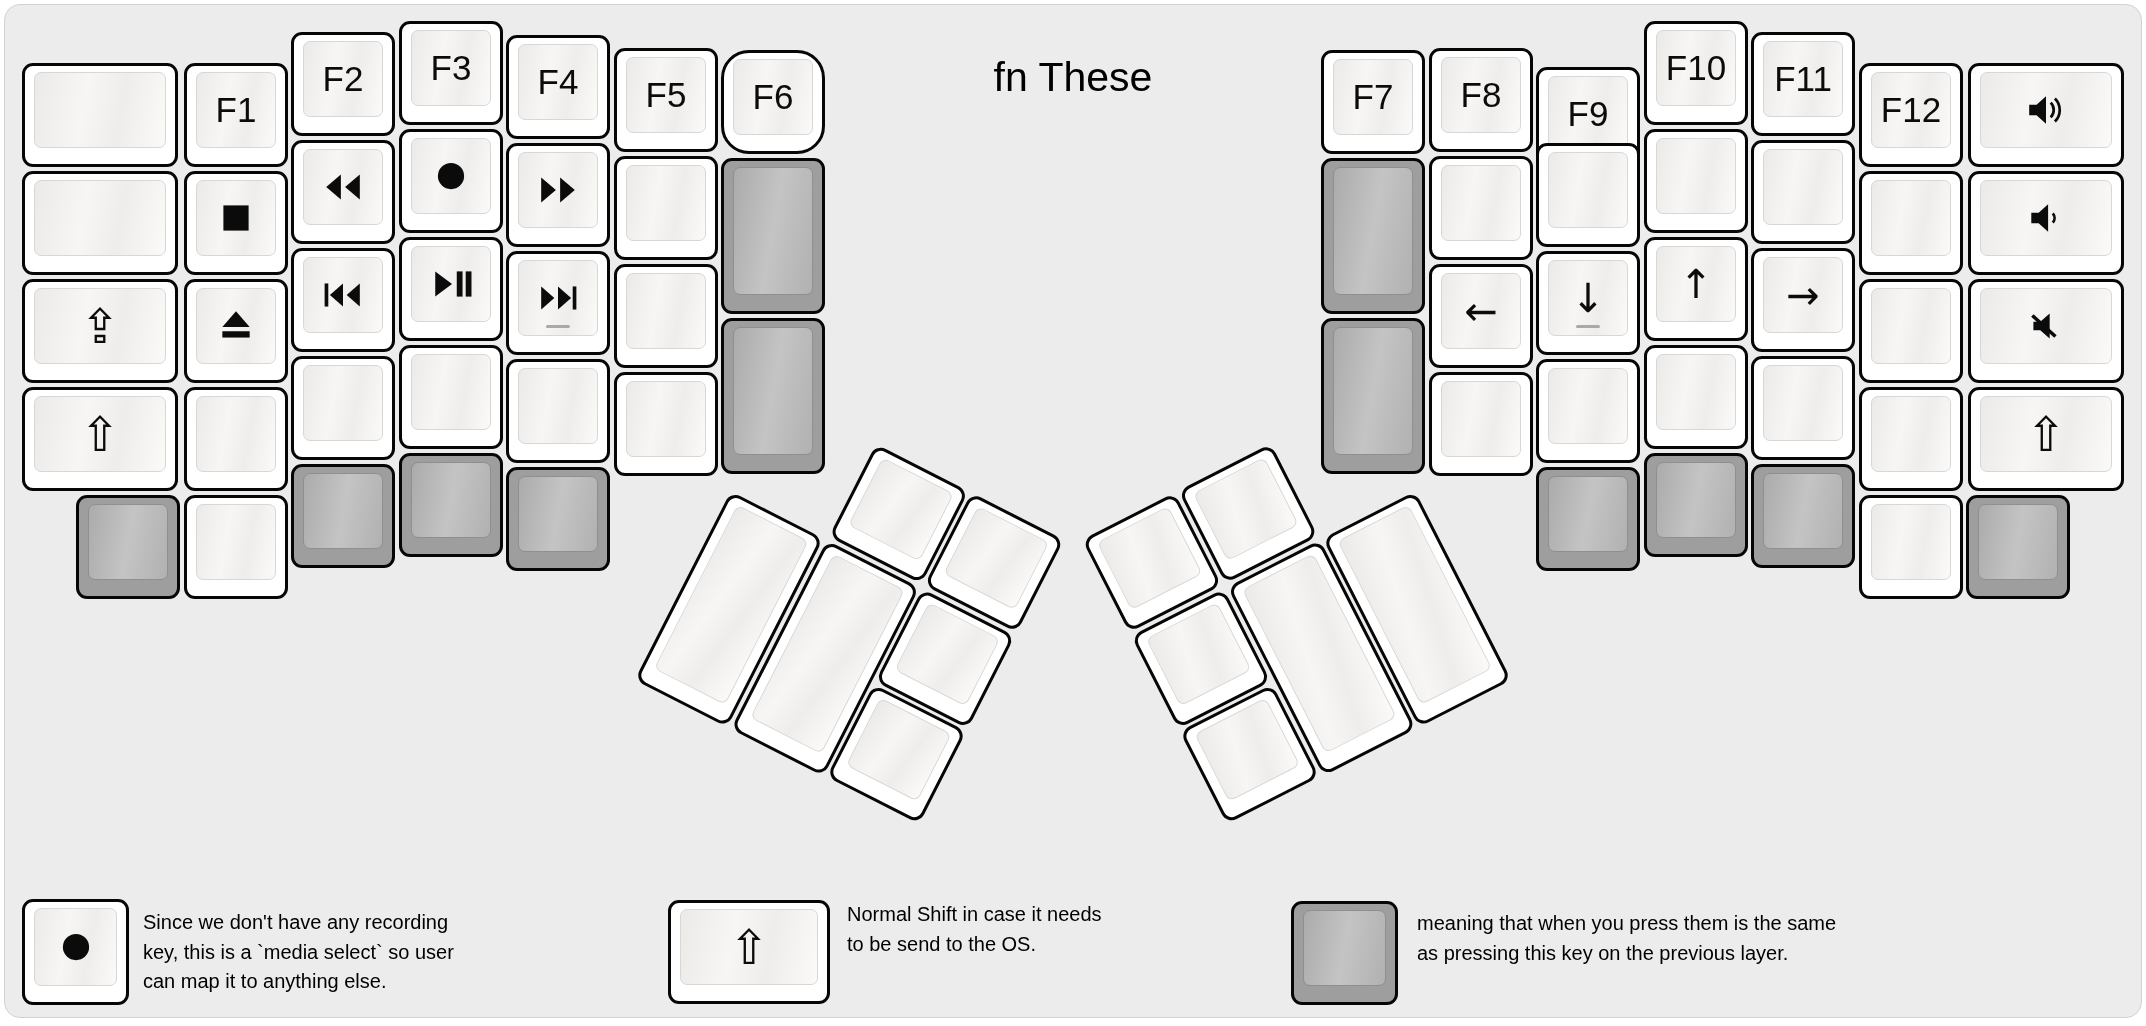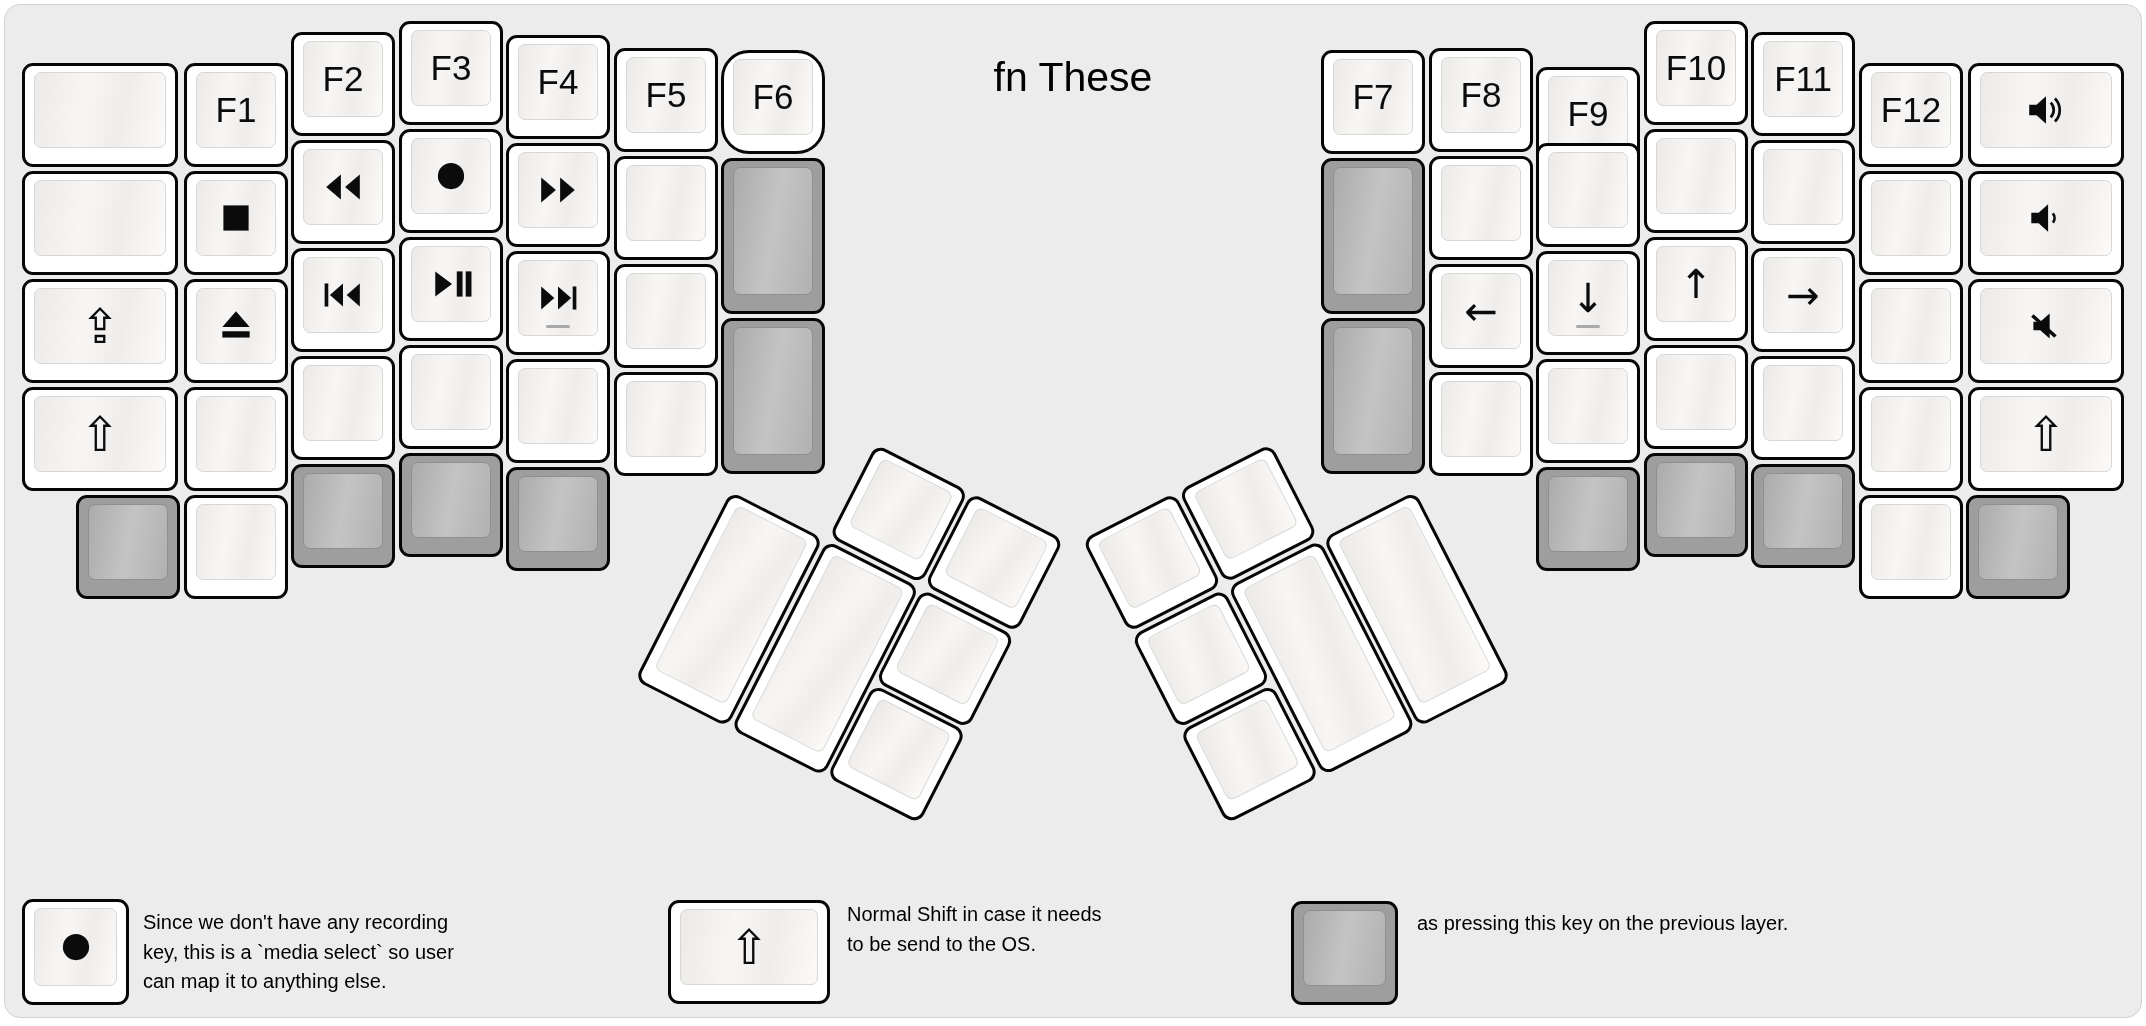--- a/index.html
+++ b/index.html
@@ -408,16 +408,17 @@
         </div>
       </div>
       <div class="legend-item-text" style="left: 847px; top: 900px;">
         <div>Normal Shift in case it needs</div>
         <div>to be send to the OS.</div>
       </div>
       <div class="key grey" style="left: 1291px; top: 901px; width: 107px; height: 104px;">
         <div class="cap"></div>
       </div>
       <div class="legend-item-text" style="left: 1417px; top: 909px;">
+        <div>meaning that when you press them is the same</div>
         <div>as pressing this key on the previous layer.</div>
       </div>
     </div>
 </div>
 
 </body></html>

